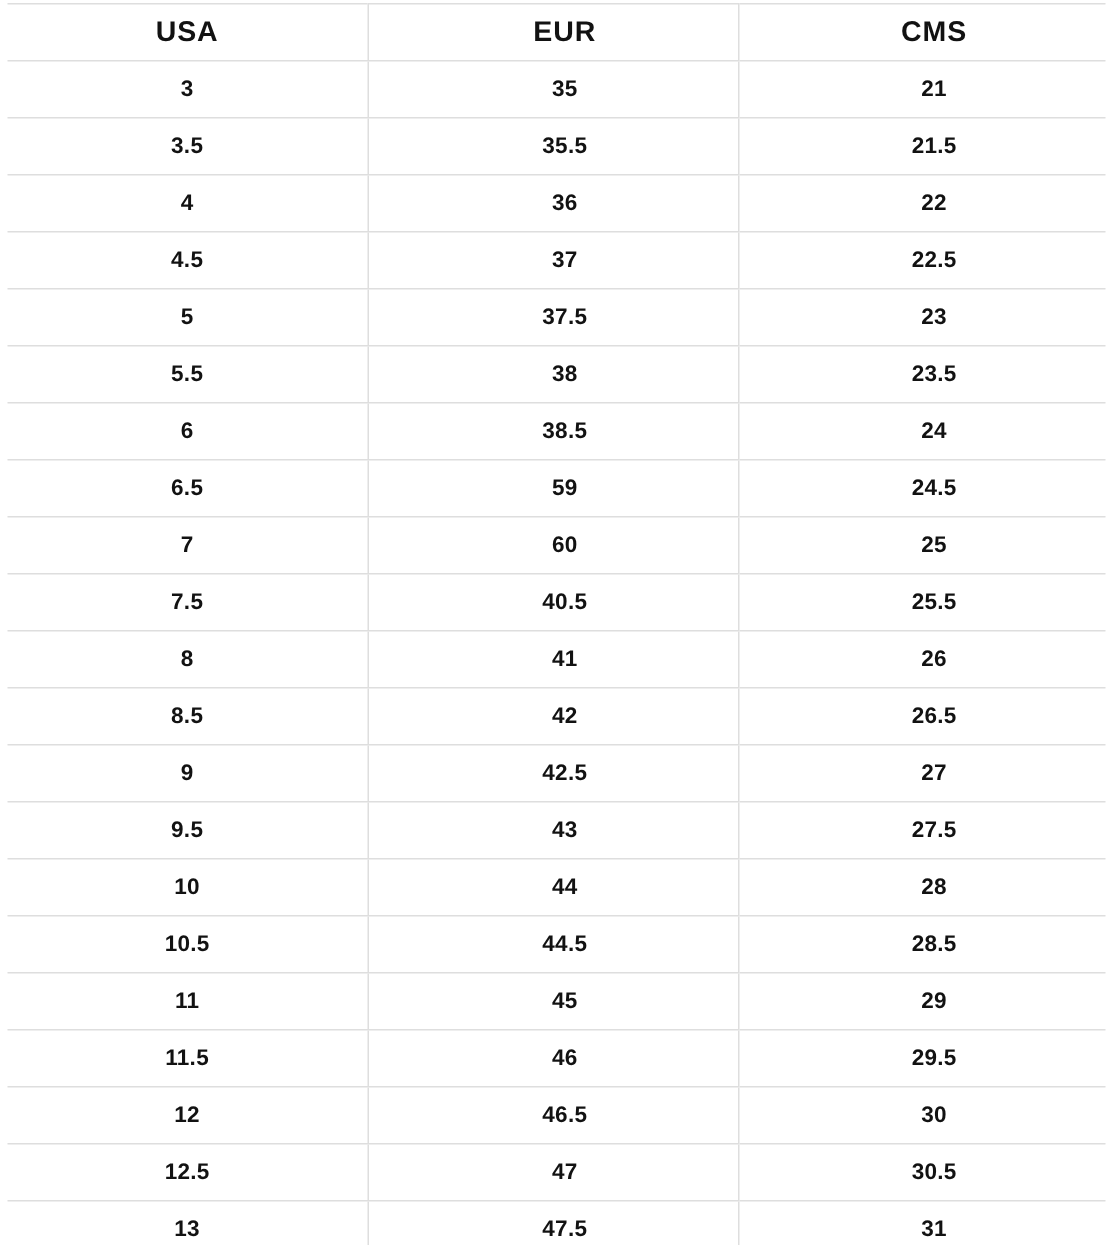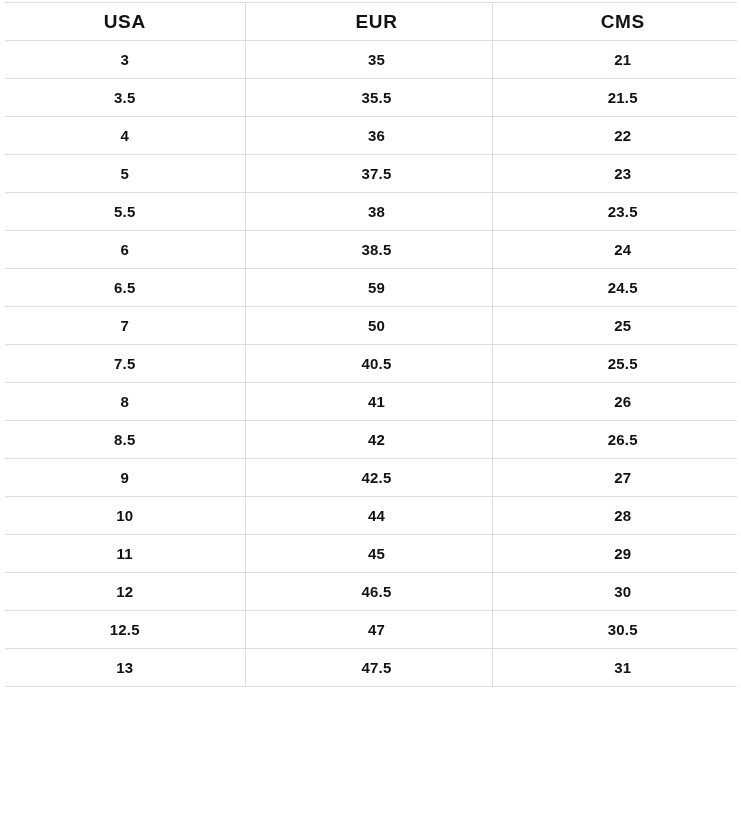--- a/index.html
+++ b/index.html
@@ -95,20 +95,25 @@
           <td class="cell-usa">3.5</td>
           <td class="cell-eur col-sep">35.5</td>
           <td class="cell-cms col-sep">21.5</td>
         </tr>
         <tr>
           <td class="cell-usa">4</td>
           <td class="cell-eur col-sep">36</td>
           <td class="cell-cms col-sep">22</td>
         </tr>
         <tr>
+          <td class="cell-usa">4.5</td>
+          <td class="cell-eur col-sep">37</td>
+          <td class="cell-cms col-sep">22.5</td>
+        </tr>
+        <tr>
           <td class="cell-usa">5</td>
           <td class="cell-eur col-sep">37.5</td>
           <td class="cell-cms col-sep">23</td>
         </tr>
         <tr>
           <td class="cell-usa">5.5</td>
           <td class="cell-eur col-sep">38</td>
           <td class="cell-cms col-sep">23.5</td>
         </tr>
         <tr>
@@ -116,21 +121,21 @@
           <td class="cell-eur col-sep">38.5</td>
           <td class="cell-cms col-sep">24</td>
         </tr>
         <tr>
           <td class="cell-usa">6.5</td>
           <td class="cell-eur col-sep">59</td>
           <td class="cell-cms col-sep">24.5</td>
         </tr>
         <tr>
           <td class="cell-usa">7</td>
-          <td class="cell-eur col-sep">50</td>
+          <td class="cell-eur col-sep">60</td>
           <td class="cell-cms col-sep">25</td>
         </tr>
         <tr>
           <td class="cell-usa">7.5</td>
           <td class="cell-eur col-sep">40.5</td>
           <td class="cell-cms col-sep">25.5</td>
         </tr>
         <tr>
           <td class="cell-usa">8</td>
           <td class="cell-eur col-sep">41</td>
@@ -140,28 +145,43 @@
           <td class="cell-usa">8.5</td>
           <td class="cell-eur col-sep">42</td>
           <td class="cell-cms col-sep">26.5</td>
         </tr>
         <tr>
           <td class="cell-usa">9</td>
           <td class="cell-eur col-sep">42.5</td>
           <td class="cell-cms col-sep">27</td>
         </tr>
         <tr>
+          <td class="cell-usa">9.5</td>
+          <td class="cell-eur col-sep">43</td>
+          <td class="cell-cms col-sep">27.5</td>
+        </tr>
+        <tr>
           <td class="cell-usa">10</td>
           <td class="cell-eur col-sep">44</td>
           <td class="cell-cms col-sep">28</td>
         </tr>
         <tr>
+          <td class="cell-usa">10.5</td>
+          <td class="cell-eur col-sep">44.5</td>
+          <td class="cell-cms col-sep">28.5</td>
+        </tr>
+        <tr>
           <td class="cell-usa">11</td>
           <td class="cell-eur col-sep">45</td>
           <td class="cell-cms col-sep">29</td>
+        </tr>
+        <tr>
+          <td class="cell-usa">11.5</td>
+          <td class="cell-eur col-sep">46</td>
+          <td class="cell-cms col-sep">29.5</td>
         </tr>
         <tr>
           <td class="cell-usa">12</td>
           <td class="cell-eur col-sep">46.5</td>
           <td class="cell-cms col-sep">30</td>
         </tr>
         <tr>
           <td class="cell-usa">12.5</td>
           <td class="cell-eur col-sep">47</td>
           <td class="cell-cms col-sep">30.5</td>

